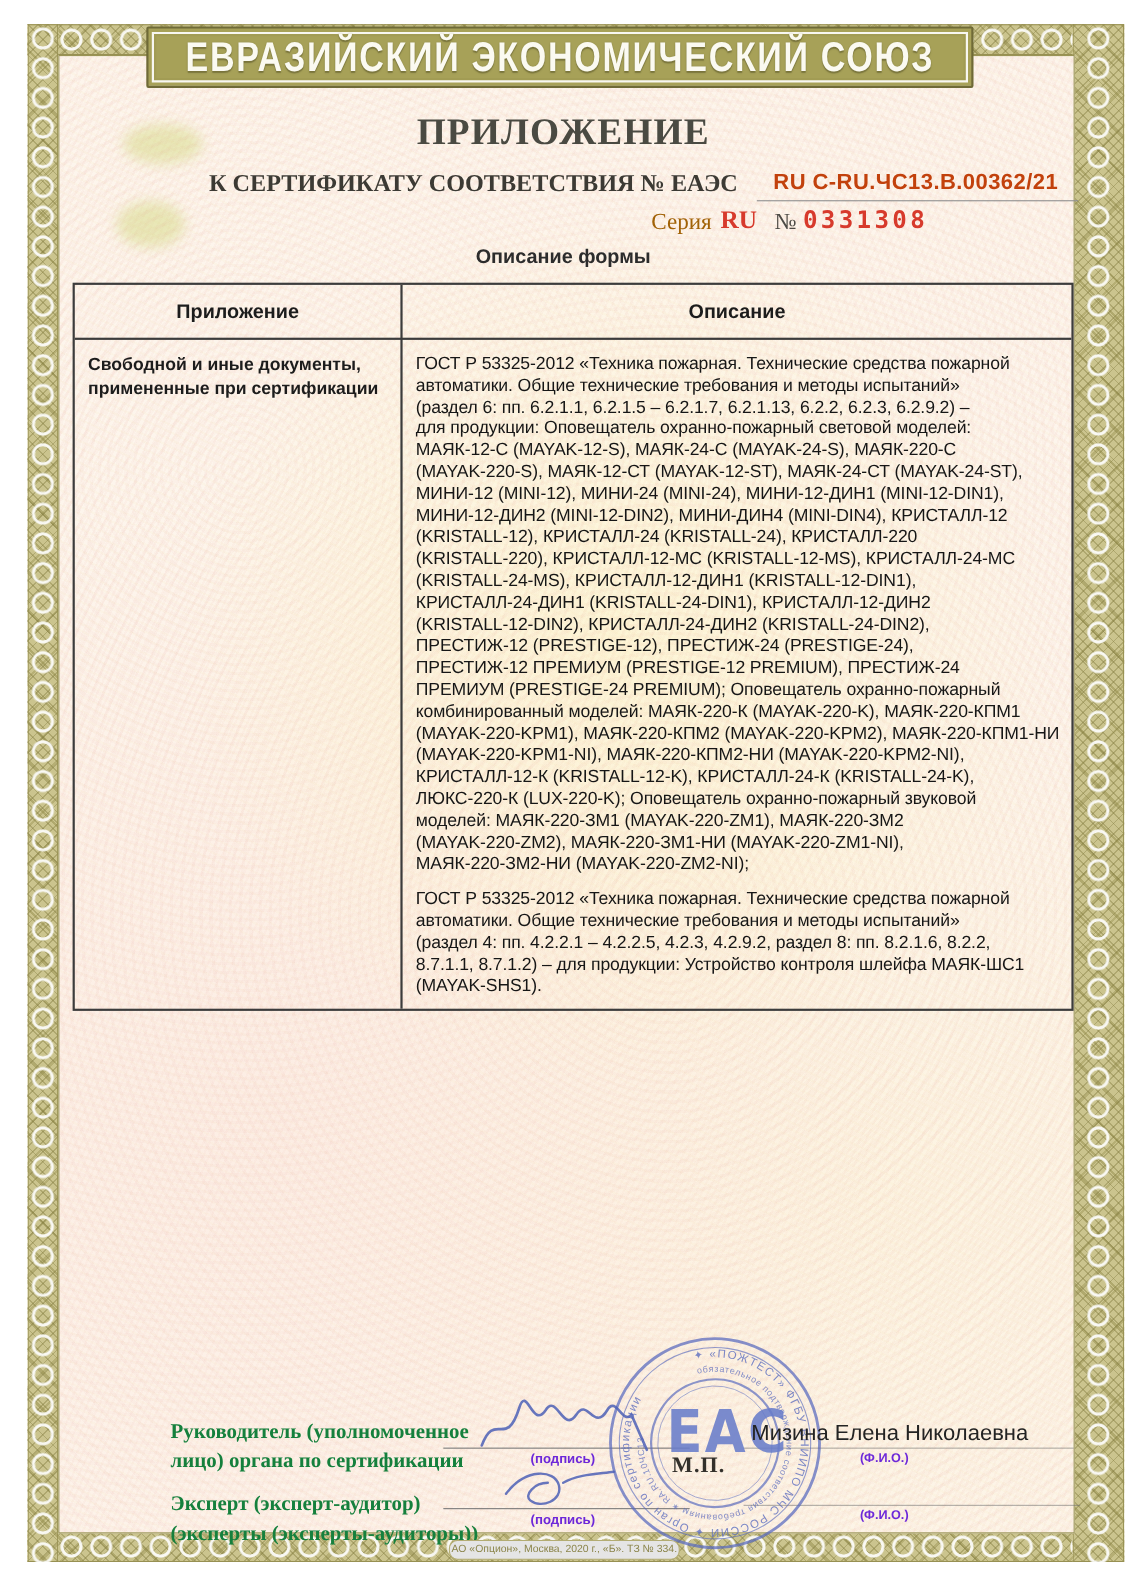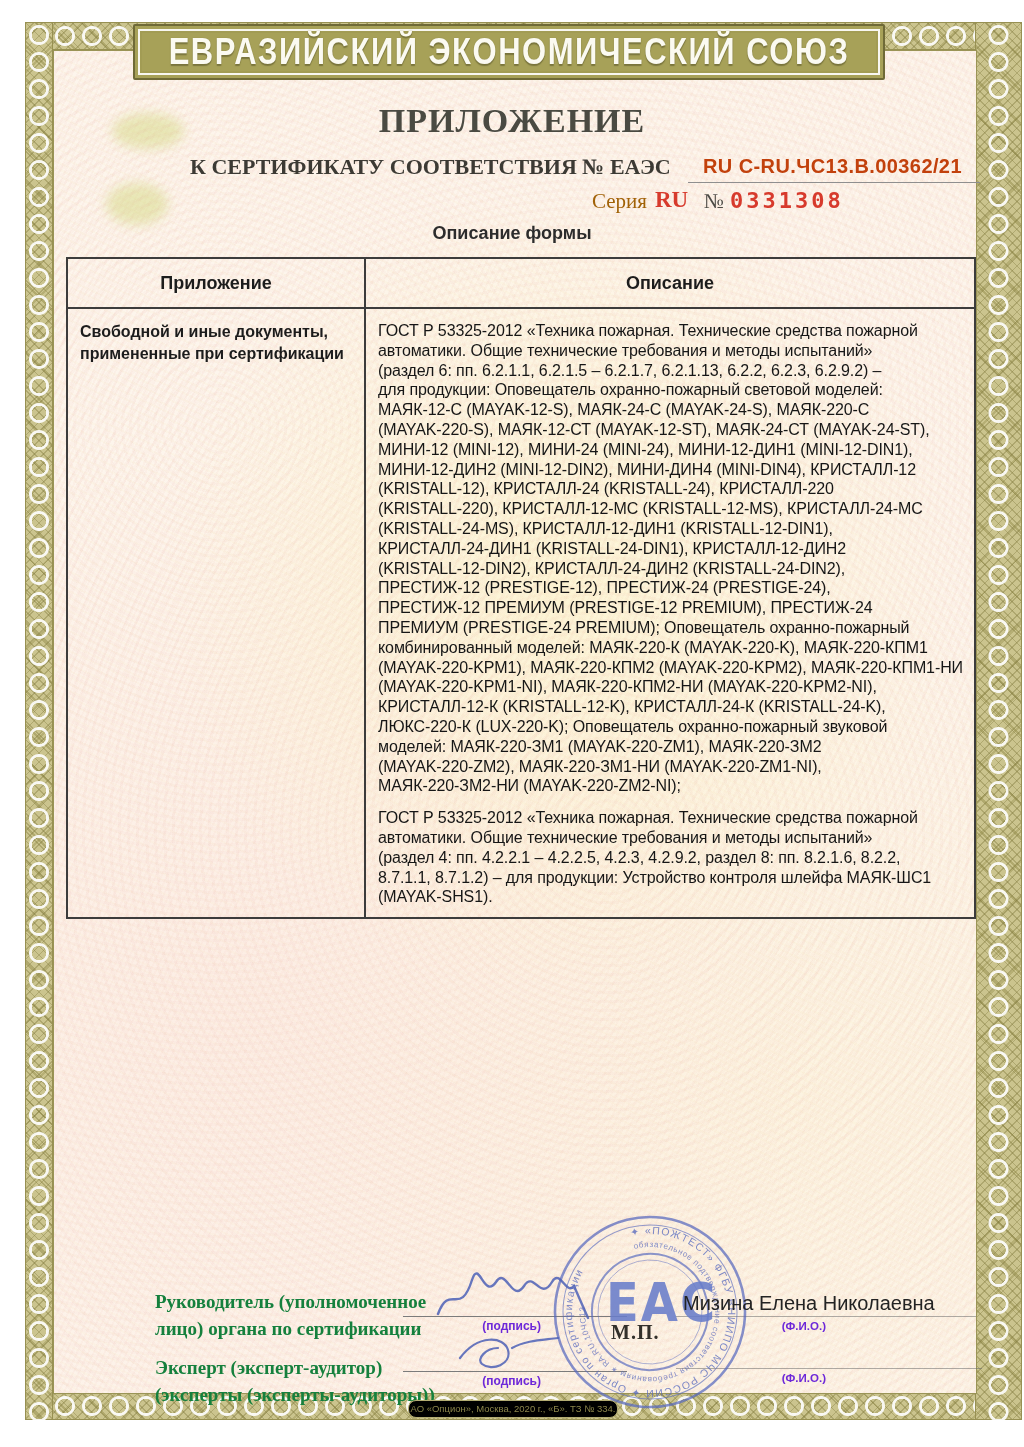--- a/index.html
+++ b/index.html
@@ -105,21 +105,21 @@
     font-family:"DejaVu Sans",sans-serif;font-weight:700;font-size:48px;letter-spacing:2px;
     color:rgba(104,124,201,.88);transform:scaleY(1.12);}
   .mp-caption{position:absolute;left:611px;top:1321px;z-index:7;font-family:"Liberation Serif",serif;
     font-weight:700;font-size:20px;letter-spacing:1px;color:#33302b;}
   .handwriting{position:absolute;z-index:6;pointer-events:none;}
   .hand-1{left:432px;top:1252px;}
   .hand-2{left:446px;top:1328px;}
 
   
   .imprint{position:absolute;left:408px;top:1400px;width:208px;height:16px;z-index:4;
-    background:#000000;border:1px solid #b3ac72;border-radius:8px;
+    background:#e5e5e5;border:1px solid #b3ac72;border-radius:8px;
     font-size:9.5px;line-height:15px;text-align:center;color:#8b854b;white-space:nowrap;overflow:hidden;}
 </style>
 </head>
 <body>
 
 <div class="page">
 
   <div class="band band-h band-top"></div>
   <div class="band band-h band-bottom"></div>
   <div class="band band-v band-left"></div>

